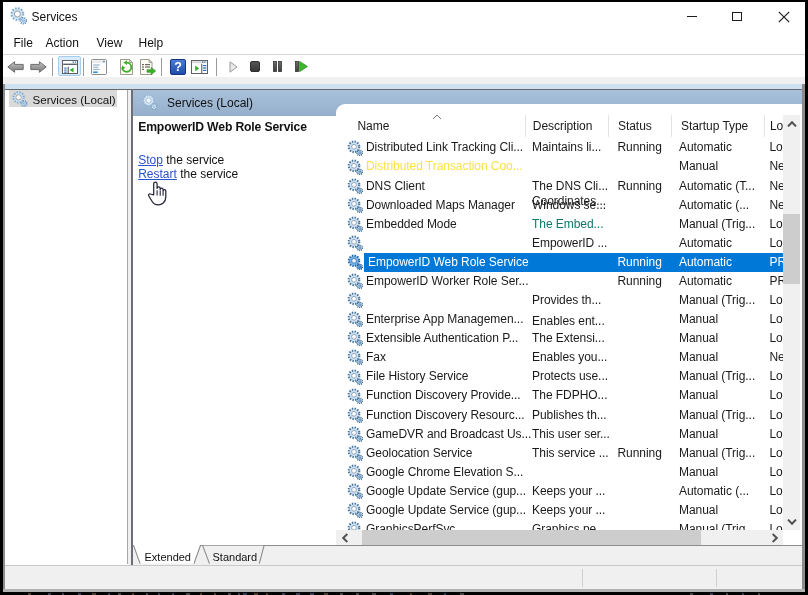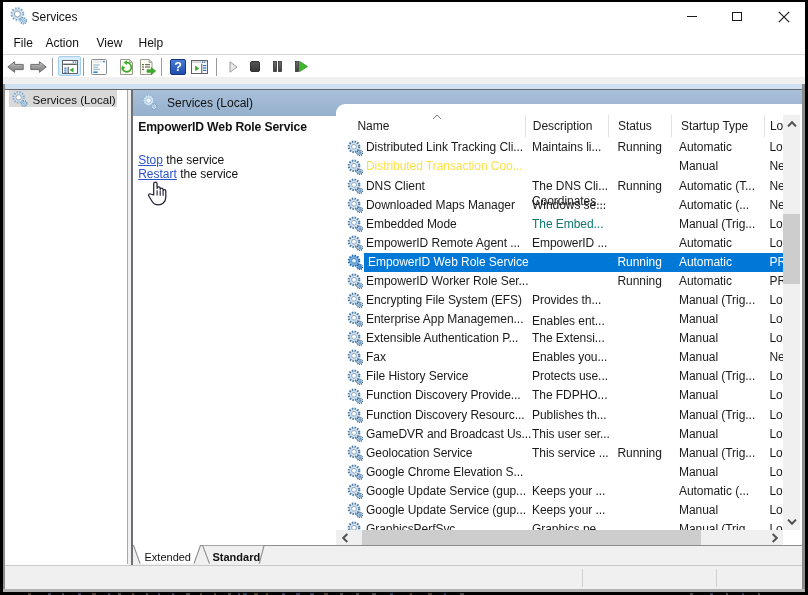--- a/index.html
+++ b/index.html
@@ -315,21 +315,20 @@
 <div class="ct" style="left:679px;top:217.6px;color:#1a1a1a;">Manual (Trig...</div>
 <div class="ct" style="left:769.5px;top:217.6px;color:#1a1a1a;">Lo</div>
 <div class="ic" style="left:346.5px;top:234.9px;"><svg width="16" height="16" viewBox="0 0 16 16">
           <circle cx="7.0" cy="6.8" r="5.2" fill="#cfe3f4"></circle>
           <circle cx="7.0" cy="6.8" r="5.3" fill="none" stroke="#4a779f" stroke-width="2.1" stroke-dasharray="1.44 1.33"></circle>
           <circle cx="7.0" cy="6.8" r="2.4" fill="#ffffff" stroke="#93a7b8" stroke-width="1"></circle>
           <circle cx="12.7" cy="12.9" r="2.5" fill="#cfe3f4"></circle>
           <circle cx="12.7" cy="12.9" r="2.6" fill="none" stroke="#2d5e8e" stroke-width="1.6" stroke-dasharray="0.94 0.87"></circle>
           <circle cx="12.7" cy="12.9" r="0.9" fill="#ffffff" stroke="#4d7dab" stroke-width="1"></circle>
         </svg></div>
-<div class="ct" style="left:366px;top:236.7px;color:#1a1a1a;">EmpowerID Remote Agent ...</div>
 <div class="ct" style="left:532px;top:236.7px;color:#1a1a1a;">EmpowerID ...</div>
 <div class="ct" style="left:679px;top:236.7px;color:#1a1a1a;">Automatic</div>
 <div class="ct" style="left:769.5px;top:236.7px;color:#1a1a1a;">Lo</div>
 <div style="position:absolute;left:363.5px;top:252.8px;width:419.8px;height:19.1px;background:#0078d7;"></div>
 <div class="ic" style="left:346.5px;top:254.0px;"><svg width="16" height="16" viewBox="0 0 16 16">
           <circle cx="7.0" cy="6.8" r="5.2" fill="#79aede"></circle>
           <circle cx="7.0" cy="6.8" r="5.3" fill="none" stroke="#1668b6" stroke-width="1.9" stroke-dasharray="1.44 1.33"></circle>
           <circle cx="7.0" cy="6.8" r="2.4" fill="#e8f2fb" stroke="#4d87bd" stroke-width="1"></circle>
           <circle cx="12.7" cy="12.9" r="2.5" fill="#79aede"></circle>
           <circle cx="12.7" cy="12.9" r="2.6" fill="none" stroke="#0d4f94" stroke-width="1.5" stroke-dasharray="0.94 0.87"></circle>
@@ -352,21 +351,20 @@
 <div class="ct" style="left:679px;top:274.9px;color:#1a1a1a;">Automatic</div>
 <div class="ct" style="left:769.5px;top:274.9px;color:#1a1a1a;">PR</div>
 <div class="ic" style="left:346.5px;top:292.2px;"><svg width="16" height="16" viewBox="0 0 16 16">
           <circle cx="7.0" cy="6.8" r="5.2" fill="#cfe3f4"></circle>
           <circle cx="7.0" cy="6.8" r="5.3" fill="none" stroke="#4a779f" stroke-width="2.1" stroke-dasharray="1.44 1.33"></circle>
           <circle cx="7.0" cy="6.8" r="2.4" fill="#ffffff" stroke="#93a7b8" stroke-width="1"></circle>
           <circle cx="12.7" cy="12.9" r="2.5" fill="#cfe3f4"></circle>
           <circle cx="12.7" cy="12.9" r="2.6" fill="none" stroke="#2d5e8e" stroke-width="1.6" stroke-dasharray="0.94 0.87"></circle>
           <circle cx="12.7" cy="12.9" r="0.9" fill="#ffffff" stroke="#4d7dab" stroke-width="1"></circle>
         </svg></div>
-<div class="ct" style="left:366px;top:294.0px;color:#1a1a1a;">Encrypting File System (EFS)</div>
 <div class="ct" style="left:532px;top:294.0px;color:#1a1a1a;">Provides th...</div>
 <div class="ct" style="left:679px;top:294.0px;color:#1a1a1a;">Manual (Trig...</div>
 <div class="ct" style="left:769.5px;top:294.0px;color:#1a1a1a;">Lo</div>
 <div class="ic" style="left:346.5px;top:311.3px;"><svg width="16" height="16" viewBox="0 0 16 16">
           <circle cx="7.0" cy="6.8" r="5.2" fill="#cfe3f4"></circle>
           <circle cx="7.0" cy="6.8" r="5.3" fill="none" stroke="#4a779f" stroke-width="2.1" stroke-dasharray="1.44 1.33"></circle>
           <circle cx="7.0" cy="6.8" r="2.4" fill="#ffffff" stroke="#93a7b8" stroke-width="1"></circle>
           <circle cx="12.7" cy="12.9" r="2.5" fill="#cfe3f4"></circle>
           <circle cx="12.7" cy="12.9" r="2.6" fill="none" stroke="#2d5e8e" stroke-width="1.6" stroke-dasharray="0.94 0.87"></circle>
           <circle cx="12.7" cy="12.9" r="0.9" fill="#ffffff" stroke="#4d7dab" stroke-width="1"></circle>
@@ -530,21 +528,21 @@
 
 <div class="abs" style="left:132.9px;top:545.4px;width:669px;height:20px;background:#f0f0f0;"></div>
 <div class="abs" style="left:200px;top:545px;width:601.9px;height:1px;background:#8c8c8c;"></div>
 <svg class="abs" style="left:132.5px;top:545px;" width="132" height="19" viewBox="0 0 132 19">
 <polygon points="0.4,0 67.6,0 61,18.6 7.1,18.6" fill="#ffffff"></polygon>
 <path d="M0.4,0 L7.1,18.6 M67.6,0 L61,18.6" stroke="#8c8c8c" stroke-width="1.1" fill="none"></path>
 <polygon points="69.6,0.8 131.1,0.8 126.3,18.6 76.5,18.6" fill="#f0f0f0"></polygon>
 <path d="M69.6,0.4 L76.5,18.6 M131.1,0.4 L126.3,18.6" stroke="#8c8c8c" stroke-width="1.1" fill="none"></path>
 </svg>
 <div class="t" style="left:144.5px;top:549.5px;font-size:11px;">Extended</div>
-<div class="t" style="left:212.5px;top:549.5px;font-size:11px;font-weight:bold;">Standard</div>
+<div class="t" style="left:212.5px;top:549.5px;font-size:11px;">Standard</div>
 <div class="abs" style="left:5.2px;top:564.6px;width:796.8px;height:1px;background:#c9c9c9;"></div>
 
 <div class="abs" style="left:5.2px;top:565.6px;width:796.8px;height:23.2px;background:#f0f0f0;"></div>
 <div class="abs" style="left:582px;top:568.5px;width:1px;height:18px;background:#d0d0d0;"></div>
 <div class="abs" style="left:715.6px;top:568.5px;width:1px;height:18px;background:#d0d0d0;"></div>
 
 <div class="abs" style="left:0;top:0;width:808px;height:1.5px;background:#000;"></div>
 <div class="abs" style="left:0;top:0;width:2.5px;height:595px;background:#000;"></div>
 <div class="abs" style="left:805px;top:0;width:3px;height:595px;background:#000;"></div>
 

